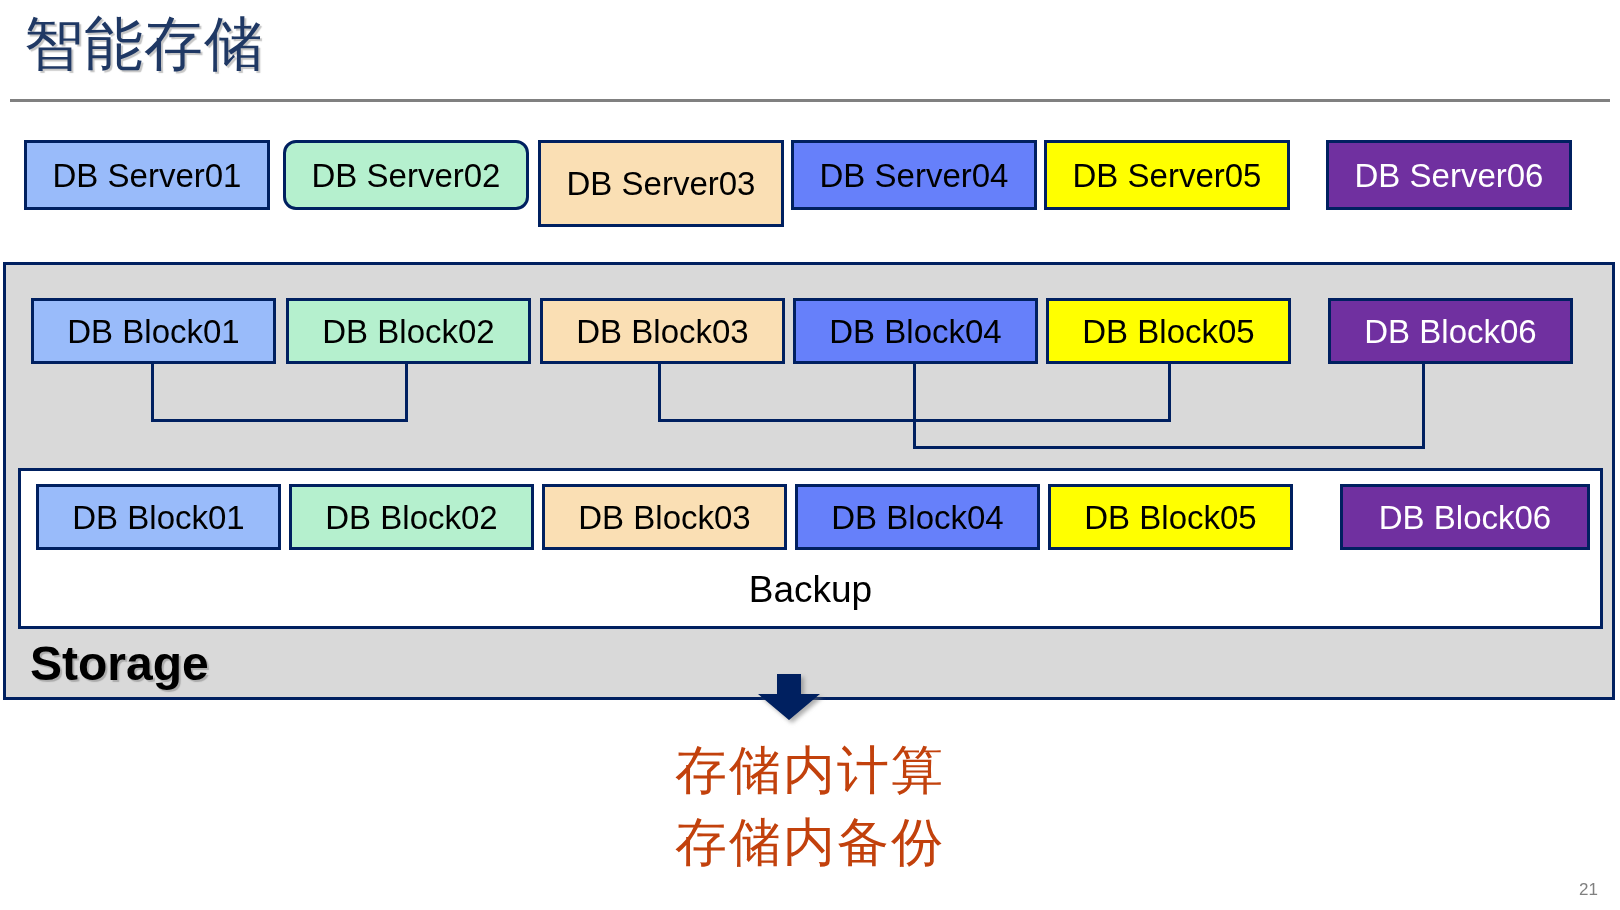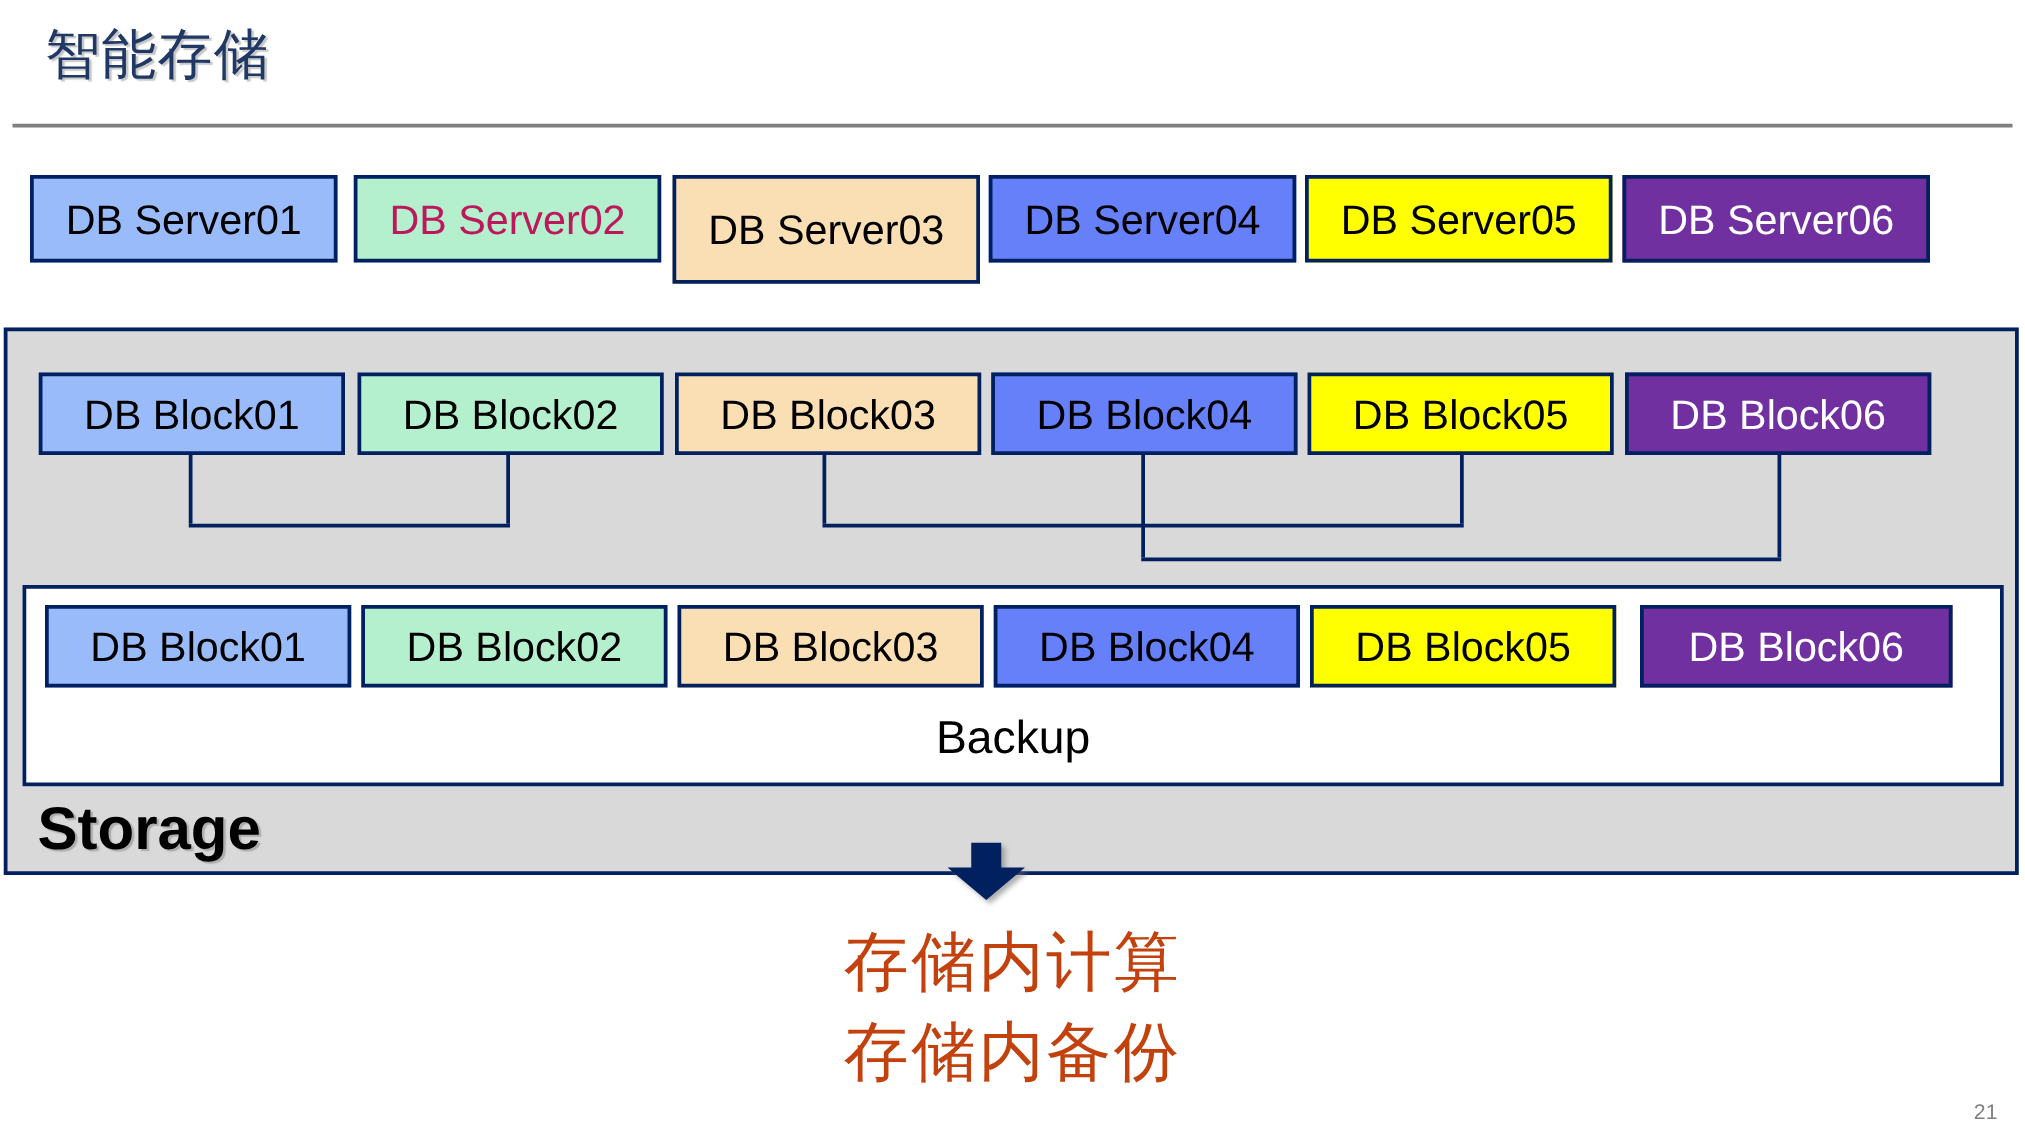--- a/index.html
+++ b/index.html
@@ -11,23 +11,23 @@
     width: 1620px;
     height: 910px;
     position: relative;
     overflow: hidden;
     font-family: "Liberation Sans", "DejaVu Sans", sans-serif;
   }
 
   
   #slide-title {
     position: absolute;
-    left: 36px;
+    left: 24px;
     top: 2px;
-    font-size: 44px;
+    font-size: 59px;
     line-height: 84px;
     font-weight: 400;
     color: #1F3864;
     letter-spacing: 1px;
     text-shadow: 2px 2px 1px rgba(150,150,150,0.55);
     white-space: nowrap;
   }
   #title-rule {
     position: absolute;
     left: 10px;
@@ -45,20 +45,21 @@
     display: flex;
     align-items: center;
     justify-content: center;
     font-size: 33px;
     line-height: 1;
     color: #000000;
     white-space: nowrap;
   }
   .box.light {
     color: #ffffff;
+    margin-left: 28px;
   }
 
   
   #server-row { position: absolute; left: 0; top: 0; width: 1620px; height: 910px; pointer-events: none; }
   #server-row > * { pointer-events: auto; }
 
   
   #storage-container {
     position: absolute;
     left: 3px;
@@ -146,21 +147,21 @@
 </head>
 <body>
 
 <div id="slide-title">智能存储</div>
 <div id="title-rule"></div>
 
 <div id="server-row">
     <div class="box" style="left: 24px; top: 140px; width: 246px; height: 70px; background: rgb(153, 187, 250); color: rgb(0, 0, 0); border-color: rgb(0, 32, 96);">
       <span>DB Server01</span>
     </div>
-    <div class="box" style="left: 283px; top: 140px; width: 246px; height: 70px; background: rgb(181, 240, 206); color: #be185d; border-color: rgb(0, 32, 96);">
+    <div class="box" style="left: 283px; top: 140px; width: 246px; height: 70px; background: rgb(181, 240, 206); color: #000000; border-color: rgb(0, 32, 96); border-radius: 13px;">
       <span>DB Server02</span>
     </div>
     <div class="box" style="left: 538px; top: 140px; width: 246px; height: 87px; background: rgb(250, 223, 180); color: rgb(0, 0, 0); border-color: rgb(0, 32, 96);">
       <span>DB Server03</span>
     </div>
     <div class="box" style="left: 791px; top: 140px; width: 246px; height: 70px; background: rgb(102, 128, 250); color: rgb(0, 0, 0); border-color: rgb(0, 32, 96); justify-content: center;">
       <span>DB Server04</span>
     </div>
     <div class="box" style="left: 1044px; top: 140px; width: 246px; height: 70px; background: rgb(255, 255, 0); color: rgb(0, 0, 0); border-color: rgb(0, 32, 96);">
       <span>DB Server05</span>

